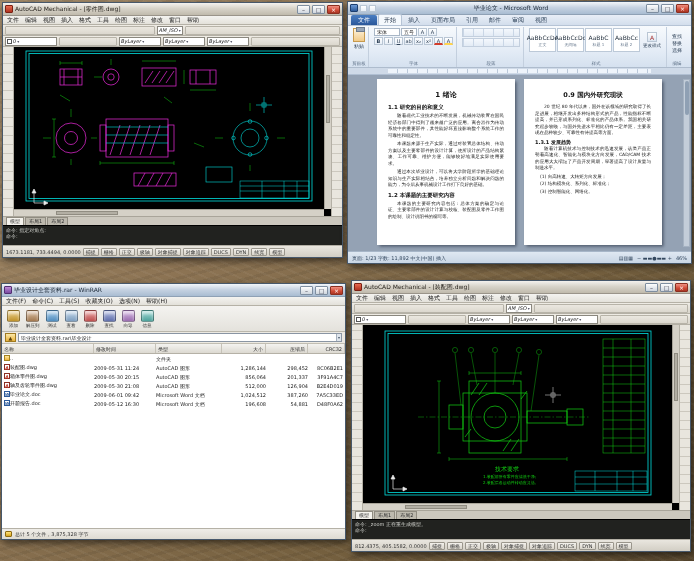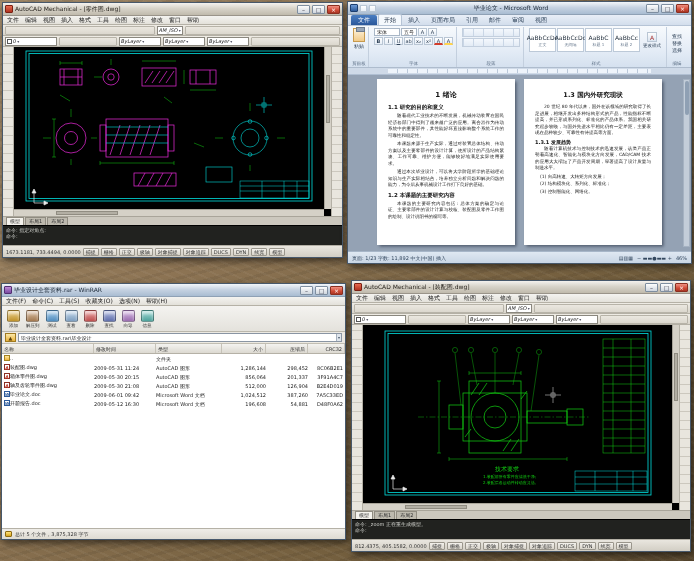--- a/index.html
+++ b/index.html
@@ -376,21 +376,21 @@
       <div class="page">
         <h1>1 绪论</h1>
         <h2>1.1 研究的目的和意义</h2>
         <p>随着现代工业技术的不断发展，机械传动装置在国民经济各部门中得到了越来越广泛的应用。离合器作为传动系统中的重要部件，其性能好坏直接影响整个系统工作的可靠性和稳定性。</p>
         <p>本课题来源于生产实际，通过对装置总体结构、传动方案以及主要零部件的设计计算，使所设计的产品结构紧凑、工作可靠、维护方便，能够较好地满足实际使用要求。</p>
         <p>通过本次毕业设计，可以将大学阶段所学的基础理论知识与生产实际相结合，培养独立分析问题和解决问题的能力，为今后从事机械设计工作打下良好的基础。</p>
         <h2>1.2 本课题的主要研究内容</h2>
         <p>本课题的主要研究内容包括：总体方案的确定与论证、主要零部件的设计计算与校核、装配图及零件工作图的绘制、设计说明书的编写等。</p>
       </div>
       <div class="page">
-        <h2 style="text-align:center;font-size:6.5px;margin-bottom:4px">1.3 国内外研究现状</h2>
+        <h2 style="text-align:center;font-size:6.5px;margin-bottom:4px">0.9 国内外研究现状</h2>
         <p>20 世纪 80 年代以来，国外在该领域的研究取得了长足进展，相继开发出多种结构形式的产品，性能指标不断提高，并已形成系列化、标准化的产品体系。我国相关研究起步较晚，与国外先进水平相比仍有一定差距，主要表现在品种较少、可靠性有待提高等方面。</p>
         <h3>1.3.1 发展趋势</h3>
         <p>随着计算机技术与控制技术的迅速发展，该类产品正朝着高速化、智能化与模块化方向发展，CAD/CAM 技术的应用大大缩短了产品开发周期，显著提高了设计质量与制造水平。</p>
         <p class="li" style="">(1) 向高转速、大转矩方向发展；</p>
           <p class="li" style="">(2) 结构模块化、系列化、标准化；</p>
           <p class="li" style="">(3) 控制智能化、网络化。</p>
       </div>
       <div class="vsb">
           <div class="vthumb"></div>
         </div>

